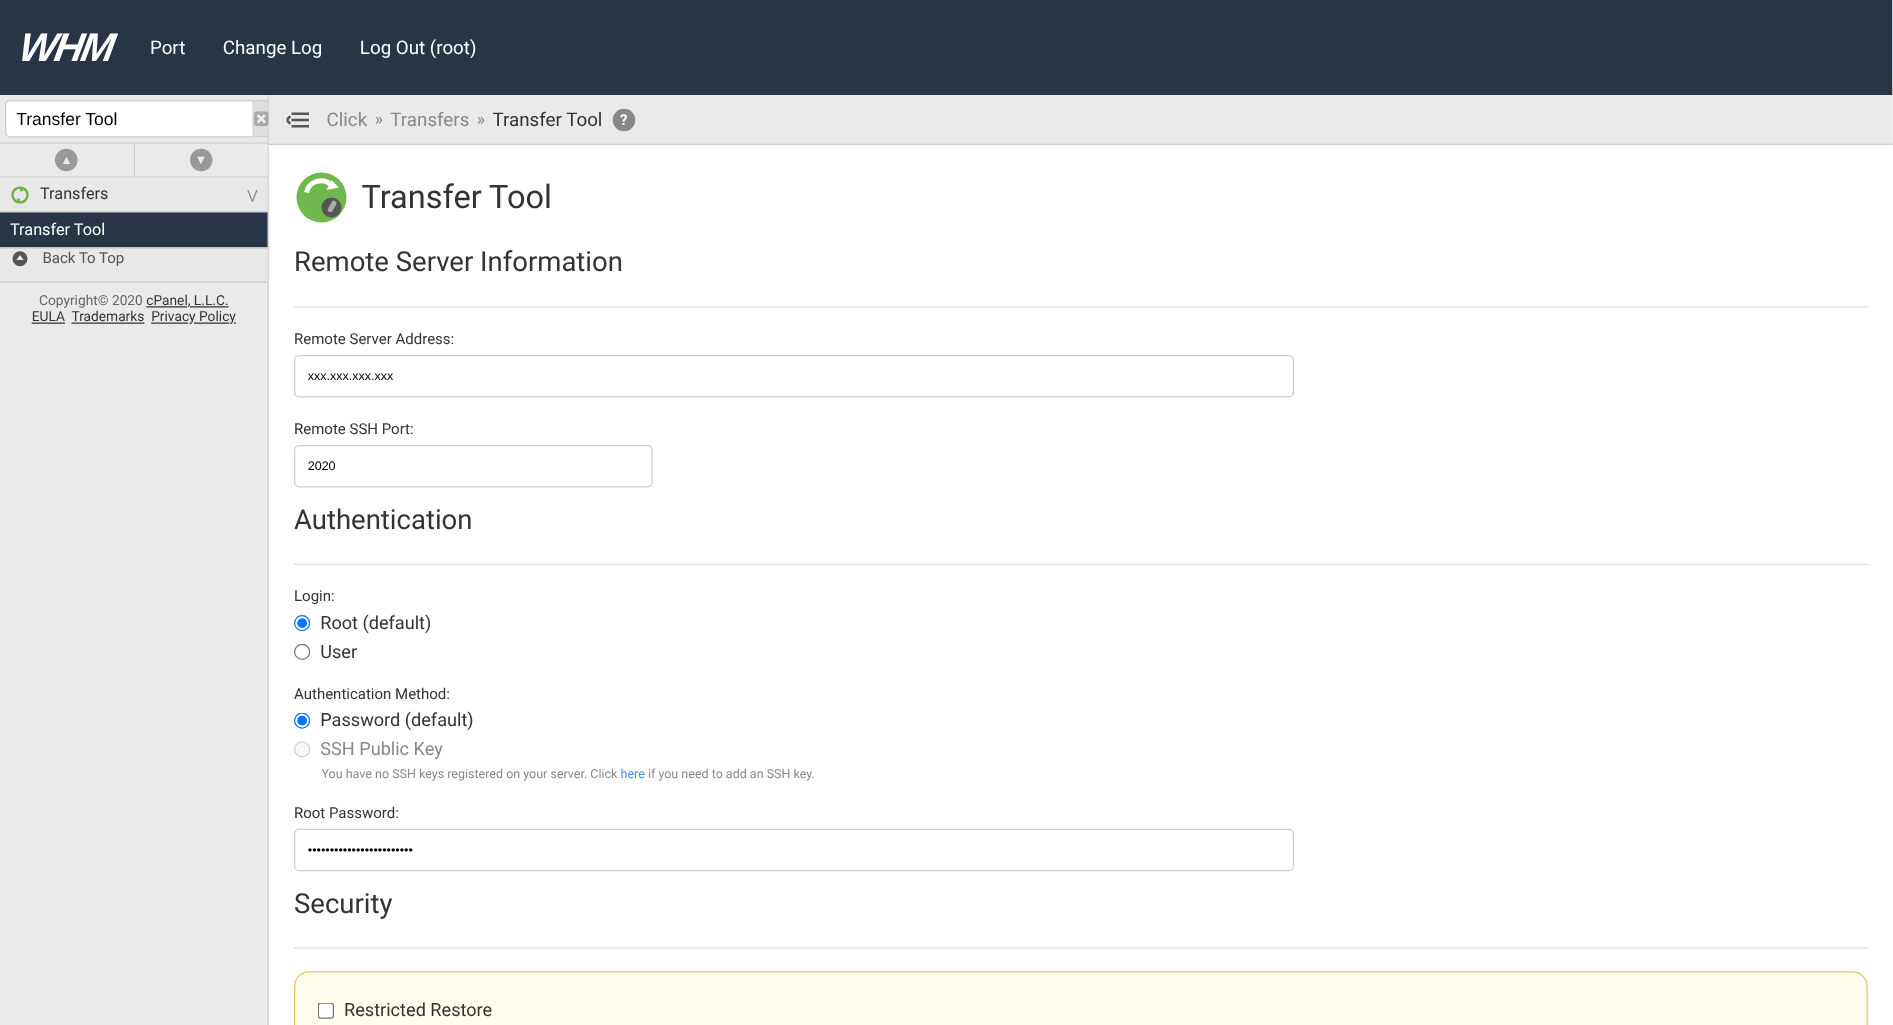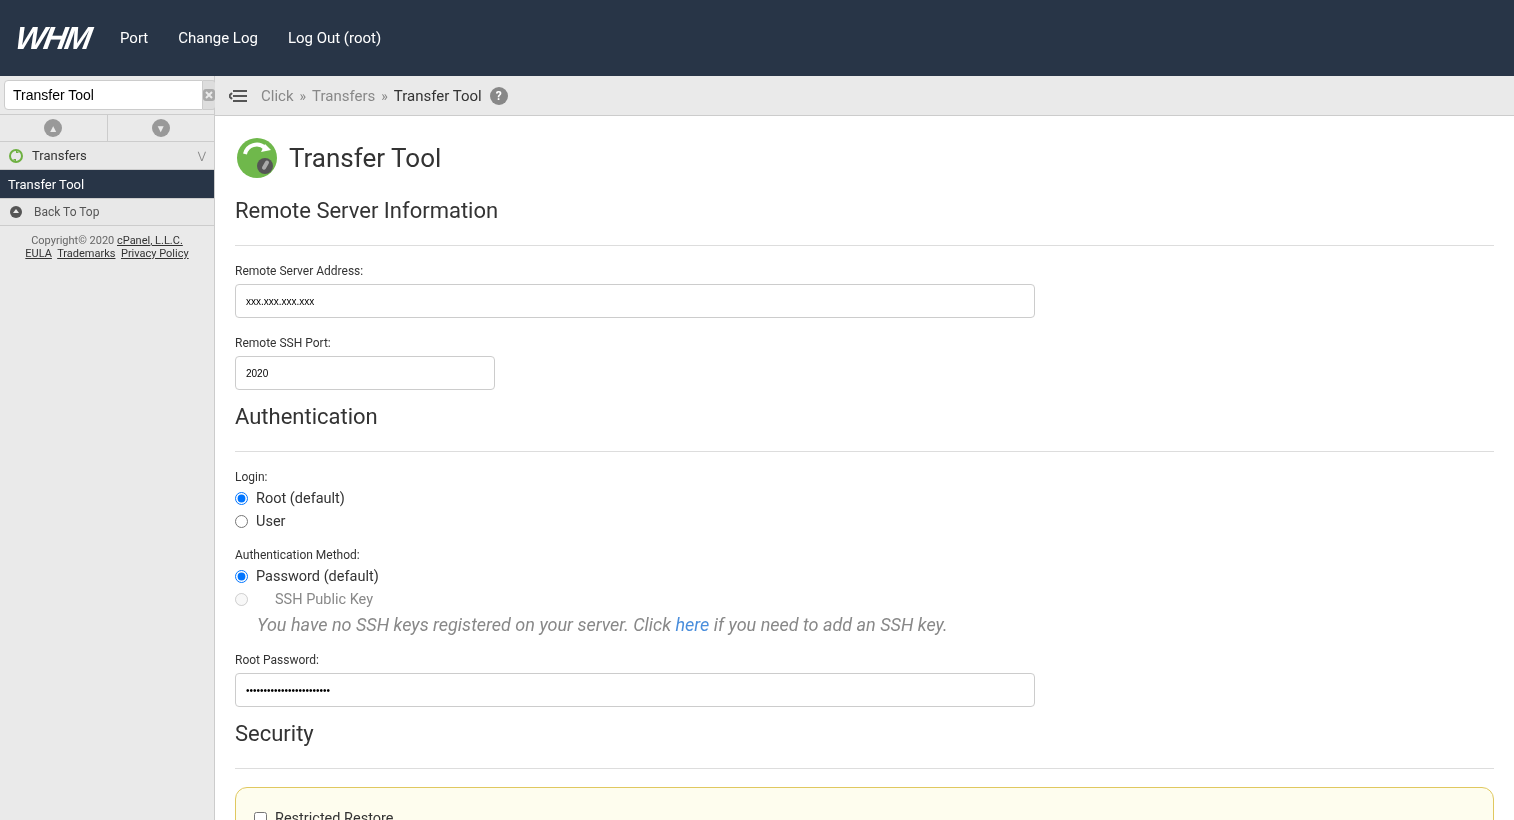--- a/index.html
+++ b/index.html
@@ -20,47 +20,47 @@
 .search-input { flex: 1; height: 30px; border: 1px solid #ccc; border-radius: 4px 0 0 4px; padding: 0 8px; font-size: 14px; background: #fff; }
 .clear-btn { width: 30px; height: 30px; background: #ddd; border: 1px solid #ccc; border-left: none; border-radius: 0 4px 4px 0; display: flex; align-items: center; justify-content: center; cursor: pointer; color: #888; }
 .collapse-row { display: flex; border-bottom: 1px solid #ccc; }
 .collapse-btn { flex: 1; height: 26px; background: #eaeaea; border: none; border-right: 1px solid #ccc; display: flex; align-items: center; justify-content: center; cursor: pointer; }
 .collapse-btn:last-child { border-right: none; }
 .circle-arrow { width: 18px; height: 18px; background: #999; border-radius: 50%; display: inline-flex; align-items: center; justify-content: center; color: #eaeaea; font-size: 10px; }
 .nav-cat { background: #e8e8e8; height: 28px; display: flex; align-items: center; padding: 0 8px; border-bottom: 1px solid #ccc; font-size: 13px; color: #333; }
 .nav-cat-icon { width: 16px; height: 16px; margin-right: 8px; display: inline-flex; align-items: center; justify-content: center; }
 .nav-cat-expand { margin-left: auto; color: #888; font-size: 10px; }
 .nav-subitem { background: #283547; color: #fff; height: 28px; display: flex; align-items: center; padding: 0 8px; font-size: 13px; cursor: pointer; }
-.nav-backtop { background: #e8e8e8; height: 28px; display: flex; align-items: center; padding: 0 8px; font-size: 12px; color: #555; border-top: 1px solid #ccc; border-bottom: 1px solid #ccc; cursor: pointer; }
+.nav-backtop { background: #e8e8e8; height: 28px; display: flex; align-items: flex-start; padding: 0 8px; font-size: 12px; color: #555; border-top: 1px solid #ccc; border-bottom: 1px solid #ccc; cursor: pointer; }
 .nav-backtop-icon { width: 16px; height: 16px; margin-right: 10px; display: inline-flex; align-items: center; justify-content: center; }
 .footer-text { text-align: center; padding: 8px 4px; font-size: 11px; color: #666; }
 .footer-text a { color: #333; }
 
 
 .main { flex: 1; overflow-y: auto; background: #fff; }
 .breadcrumb-bar { background: #eaeaea; height: 40px; display: flex; align-items: center; padding: 0 12px; border-bottom: 1px solid #ccc; }
 .bc-toggle { width: 22px; height: 22px; margin-right: 12px; cursor: pointer; display: inline-flex; align-items: center; justify-content: center; color: #555; }
 .bc-link { color: #888; text-decoration: none; font-size: 15px; }
 .bc-current { color: #333; font-size: 15px; }
 .bc-sep { color: #888; margin: 0 6px; }
 .bc-help { width: 18px; height: 18px; background: #888; border-radius: 50%; color: #fff; display: inline-flex; align-items: center; justify-content: center; font-size: 12px; font-weight: bold; margin-left: 8px; cursor: pointer; }
 
 .content { padding: 20px 20px; }
 .page-title-row { display: flex; align-items: center; margin-bottom: 18px; }
 .page-icon { width: 44px; height: 44px; margin-right: 10px; }
 .page-title { font-size: 26px; font-weight: 400; color: #333; }
 .section-title { font-size: 22px; font-weight: 400; color: #333; margin: 14px 0 8px 0; padding-bottom: 22px; border-bottom: 1px solid #ddd; }
 .form-label { font-weight: 400; font-size: 12px; color: #333; margin-top: 18px; margin-bottom: 6px; display: block; }
 .text-input { width: 800px; max-width: 100%; height: 34px; border: 1px solid #ccc; border-radius: 4px; padding: 0 10px; font-size: 10px; }
-.text-input.small { width: 260px; }
+.text-input.small { width: 287px; }
 .radio-row { display: flex; align-items: center; margin: 6px 0; font-size: 14.5px; }
 .radio-row input[type="radio"] { margin-right: 8px; }
 .radio-row input[type="checkbox"] { margin-right: 8px; }
-.radio-row.disabled { color: #888; gap: 19px; }
-.help-text { font-size: 18px; color: #888; margin-left: 22px; margin-top: 2px; font-style: italic; }
+.radio-row.disabled { color: #888; }
+.help-text { font-size: 10px; color: #888; margin-left: 22px; margin-top: 2px; }
 .help-text a { color: #4a8edc; text-decoration: none; }
 .warn-box { border: 1px solid #e0c85f; background: #fefdee; padding: 16px 18px; margin-top: 18px; border-radius: 12px; }
 </style>
 </head>
 <body>
 
 <div class="header">
   <div class="logo"><span class="logo-text">WHM</span></div>
   <a class="nav-item">Port</a>
   <a class="nav-item">Change Log</a>

